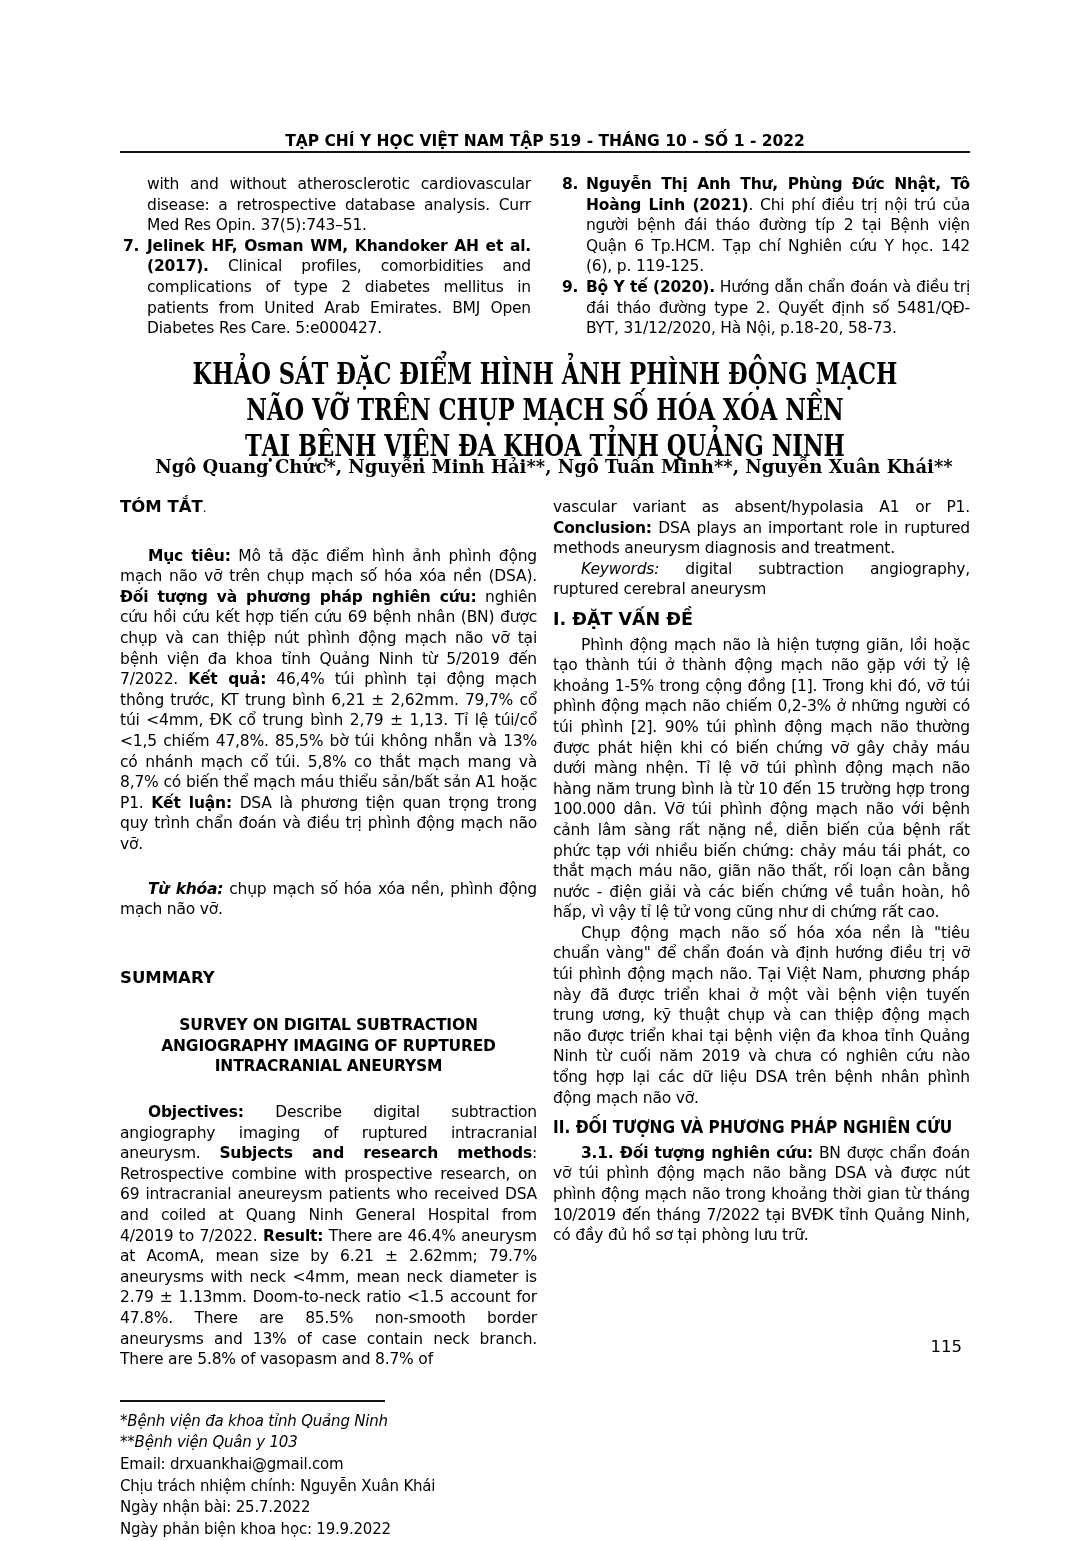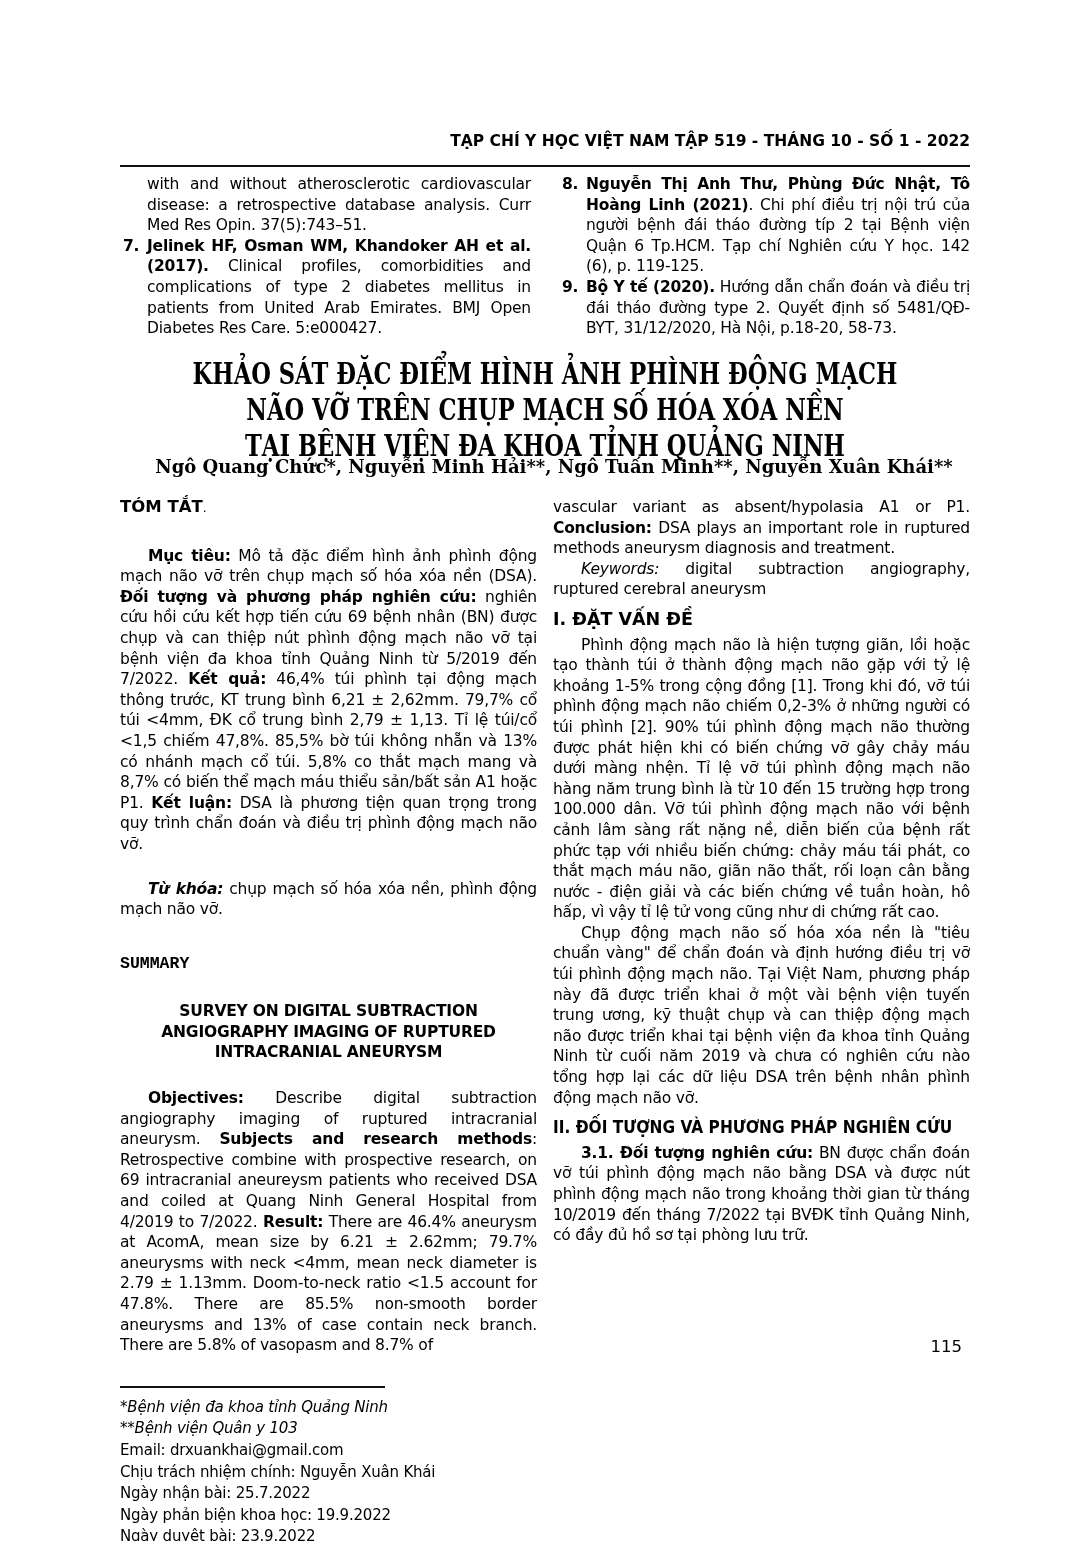--- a/index.html
+++ b/index.html
@@ -3,22 +3,22 @@
 <meta charset="utf-8">
 <style>
   html,body { margin:0; padding:0; background:#ffffff; }
   .page {
     position:relative; width:1090px; height:1541px; background:#ffffff;
     color:#000; font-family:"DejaVu Sans", sans-serif; overflow:hidden;
   }
   
   .header {
     position:absolute; top:132px; left:120px; width:850px;
-    text-align:right; font-weight:700; font-size:15.5px;
-    padding-bottom:15px; border-bottom:2.5px solid #111;
+    text-align:center; font-weight:700; font-size:15.5px;
+    padding-bottom:1px; border-bottom:2.5px solid #111;
   }
   
   .refs {
     position:absolute; top:174px; left:120px; width:850px;
     display:flex; gap:28px;
   }
   .refs .col { width:417px; }
   .ref {
     position:relative; padding-left:27px;
     font-size:15.5px; line-height:20.6px; letter-spacing:-0.2px;
@@ -43,21 +43,21 @@
     display:flex; gap:16px;
     font-size:15.5px; line-height:20.6px; letter-spacing:-0.2px;
   }
   .body-cols .col { width:417px; }
   .left-col { display:flex; flex-direction:column; min-height:832px;gap:24px; }
   .para { margin:0; text-align:justify; }
   .para.indent { text-indent:28px; }
   .h-sec { font-weight:700; letter-spacing:0; }
   .h-sm { font-size:16.5px; margin:0 0 3px 0; }
   .h-sm .h-dot { font-weight:400; font-size:12px; }
-  .h-sm.mt { margin-top:10px;font-family:Liberation Mono, monospace; }
+  .h-sm.mt { margin-top:24px; }
   .h-lg { font-size:17.5px; margin:9px 0 5px 0; }
   .subtitle { font-weight:700; text-align:center; margin:0 0 1px 0; }
   .cond-inner { display:inline-block; transform:scaleX(0.88); transform-origin:0 50%; white-space:nowrap; }
   
   .footnote { margin-top:auto; font-size:15px; line-height:21.6px; }
   .fn-rule { width:265px; border-top:2px solid #111; margin:6px 0 9px 0; }
   .page-number { position:absolute; top:1337px; right:128px; font-size:16.5px; }
   
 </style>
 </head>

